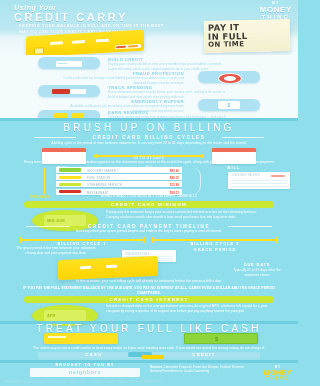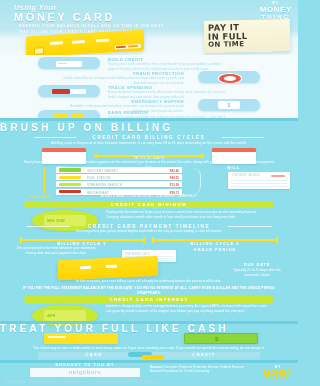--- a/index.html
+++ b/index.html
@@ -114,22 +114,22 @@
   .ico-bar{position:absolute;left:14px;top:4px;width:34px;height:5px;background:#ffffff;border-radius:1px;}
   .ico-bar i{position:absolute;left:0;top:0;height:5px;width:18px;background:#d6352a;border-radius:1px;}
   .ico-dollar{position:absolute;left:20px;top:2px;width:22px;height:8px;border-radius:2px;
     background:#ffffff;color:#7fd0e5;font-size:5px;font-weight:bold;text-align:center;line-height:8px;}
   .ico-rewards{position:absolute;left:16px;top:3px;width:30px;height:6px;}
   .ico-rewards i{position:absolute;left:0;width:13px;height:5px;background:#ffe11f;border-radius:1px;}
   .ico-rewards i.b{left:17px;}
 
   
   .band-title{
-    position:absolute;left:0;width:298px;text-align:left;
-    font-size:10px;font-weight:bold;letter-spacing:3.2px;color:#ffffff;
+    position:absolute;left:0;width:298px;text-align:center;
+    font-size:10px;font-weight:normal;letter-spacing:3.2px;color:#ffffff;
     text-shadow:0 1px 0 rgba(95,185,205,.5);
   }
   .sub-title{
     position:absolute;left:0;width:298px;text-align:center;
     font-size:4.6px;font-weight:bold;letter-spacing:1.6px;color:#ffffff;
     text-transform:uppercase;
   }
   .sub-rule{position:absolute;height:1px;background:#ffffff;opacity:.75;top:0;}
   .body-c{
     position:absolute;left:0;width:298px;text-align:center;
@@ -261,21 +261,21 @@
   }
 </style>
 </head>
 <body>
 
 <div class="page">
 
   <div class="sec sec-hero"></div>
 
   <div class="hero-kicker">Using Your</div>
-  <div class="hero-title">MONEY CARD</div>
+  <div class="hero-title">CREDIT CARRY</div>
   <div class="hero-sub">KEEPING YOUR BALANCE IN FULL AND ON TIME IS THE BEST WAY TO USE YOUR CREDIT CARD RESPONSIBLY</div>
 
   <div class="logo-top">
     <div class="l1">MY</div>
     <div class="l2">MONEY</div>
     <div class="l3">THING</div>
   </div>
 
   <div class="hero-card">
     <span class="chip"></span>

